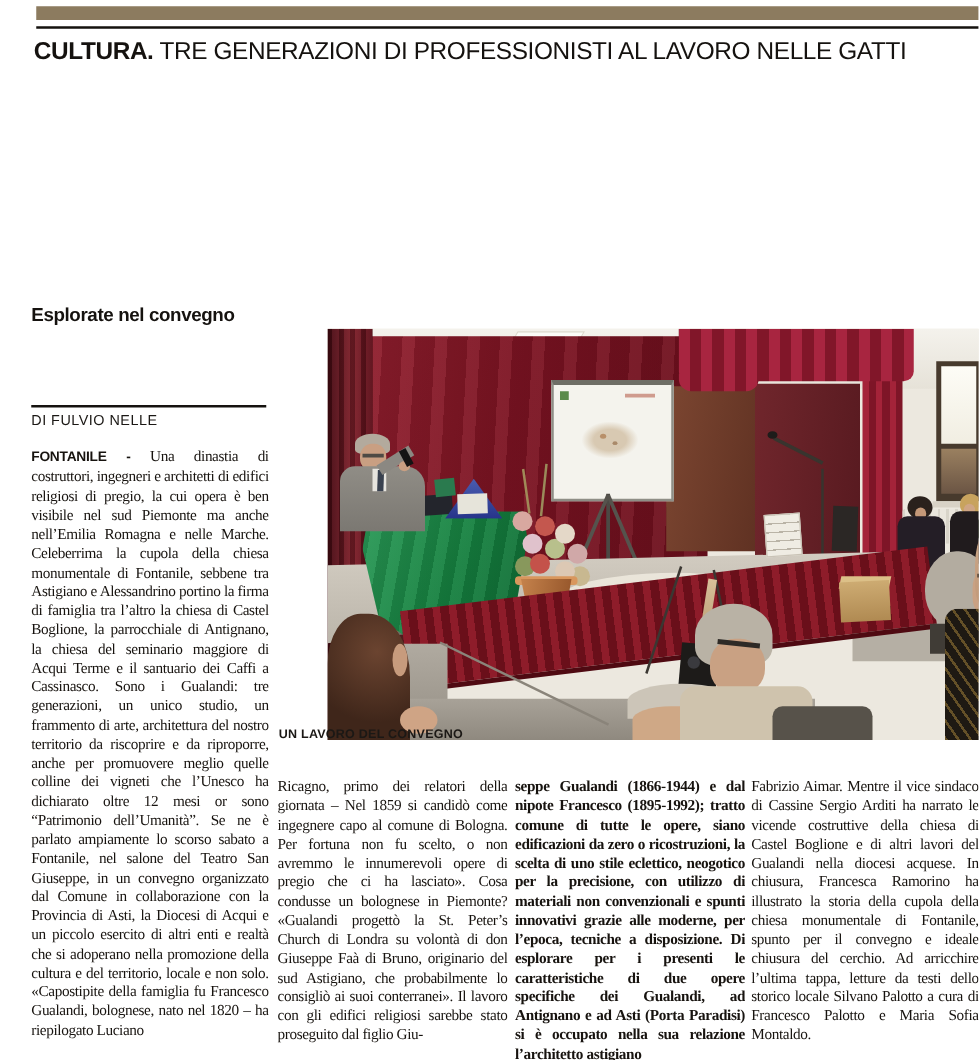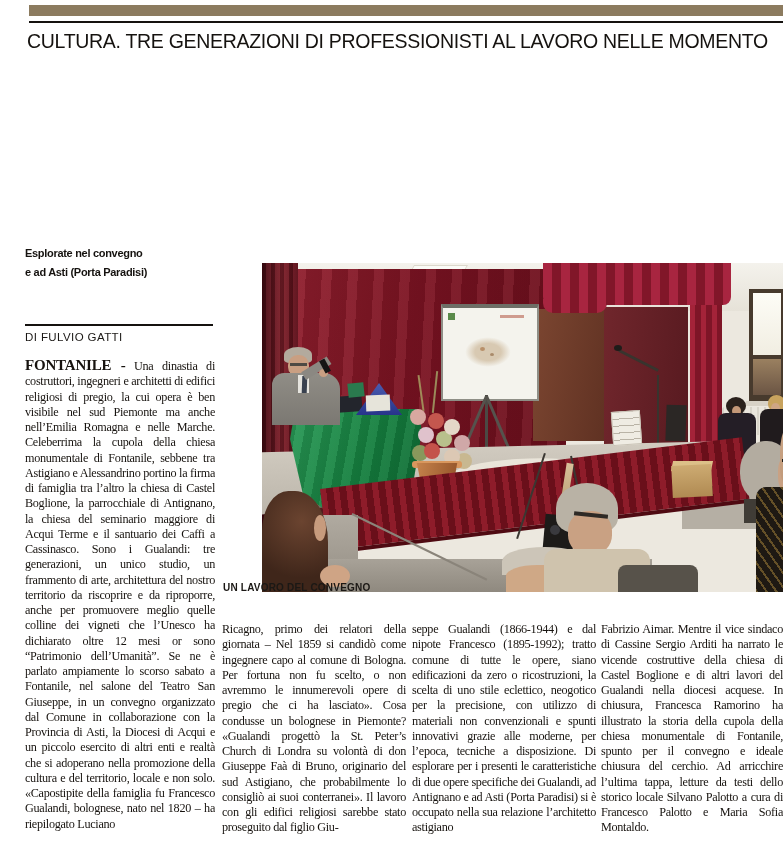--- a/index.html
+++ b/index.html
@@ -4,62 +4,61 @@
 <style>
   html,body{margin:0;padding:0;background:#fff;}
   .page{position:relative;width:783px;height:848px;background:#ffffff;overflow:hidden;
         font-family:"Liberation Serif",serif;color:#111;}
   .abs,.s{position:absolute;display:block;}
   
   .topbar{left:29px;top:5px;width:754px;height:11px;background:#8c7b5f;}
   .topline{left:29px;top:21px;width:754px;height:2px;background:#15120f;}
   .kicker{left:27px;top:30px;width:740px;font-family:"Liberation Sans",sans-serif;
           font-size:19.5px;letter-spacing:-0.3px;color:#15120f;white-space:nowrap;}
-  .kicker b{font-weight:normal;}
+  .kicker b{font-weight:bold;}
   .headline{left:24px;top:56px;width:760px;margin:0;font-family:"Liberation Sans",sans-serif;
             font-weight:bold;font-size:76px;line-height:79px;letter-spacing:-2px;color:#0d0b09;}
   .headline span{display:inline-block;transform:scaleX(.78);transform-origin:0 50%;white-space:nowrap;}
   .deck{left:25px;top:244px;width:200px;font-family:"Liberation Sans",sans-serif;
-        font-weight:bold;font-size:11px;line-height:18.8px;letter-spacing:-0.3px;color:#15120f;}
+        font-weight:bold;font-size:15px;line-height:18.8px;letter-spacing:-0.3px;color:#15120f;}
   .deck div{white-space:nowrap;}
   .deck-rule{left:25px;top:324px;width:188px;height:2px;background:#15120f;}
   .byline{left:25px;top:331px;width:190px;font-family:"Liberation Sans",sans-serif;
           font-size:11.5px;letter-spacing:.4px;color:#1b1815;}
   
   .col{position:absolute;overflow:hidden;font-size:12.2px;line-height:15.25px;
        letter-spacing:-0.3px;text-align:justify;color:#17130f;}
   .col p{margin:0;}
-  .col .lead{font-family:Liberation Serif, serif;font-weight:bold;font-size:15px;letter-spacing:-0.2px;}
+  .col .lead{font-family:Liberation Sans, sans-serif;font-weight:bold;font-size:11px;letter-spacing:-0.2px;}
   .col1{left:25px;top:358px;width:190px;height:490px;}
   .col2{left:222px;top:622px;width:184px;height:226px;}
-  .col3{left:412px;top:622px;width:184px;height:226px;}
+  .col3{left:412px;top:622px;width:184px;height:226px;font-weight:bold;}
   .col4{left:601px;top:622px;width:182px;height:226px;}
   .caption{left:223px;top:582px;width:400px;font-family:"Liberation Sans",sans-serif;
            font-weight:bold;font-size:10px;letter-spacing:.2px;color:#1b1815;}
   
   .photo{left:222px;top:247px;width:561px;height:329px;background:#ece8df;overflow:hidden;}
   .photo i{position:absolute;display:block;}
 </style>
 </head>
 <body>
 
 <div class="page">
 
   <div class="abs topbar"></div>
   <div class="abs topline"></div>
 
-  <div class="abs kicker"><b>CULTURA.</b><span> TRE GENERAZIONI DI PROFESSIONISTI AL LAVORO NELLE MOMENTO</span></div>
+  <div class="abs kicker"><b>CULTURA.</b><span> TRE GENERAZIONI DI PROFESSIONISTI AL LAVORO NELLE GATTI</span></div>
 
 
   <div class="abs deck">
     <div>Esplorate nel convegno</div>
-    <div>e ad Asti (Porta Paradisi)</div>
   </div>
   <div class="abs deck-rule"></div>
-  <div class="abs byline">DI FULVIO GATTI</div>
+  <div class="abs byline">DI FULVIO NELLE</div>
 
   <div class="abs col col1">
     <p><span class="lead">FONTANILE -</span> <span>Una dinastia di costruttori, ingegneri e architetti di edifici religiosi di pregio, la cui opera è ben visibile nel sud Piemonte ma anche nell’Emilia Romagna e nelle Marche. Celeberrima la cupola della chiesa monumentale di Fontanile, sebbene tra Astigiano e Alessandrino portino la firma di famiglia tra l’altro la chiesa di Castel Boglione, la parrocchiale di Antignano, la chiesa del seminario maggiore di Acqui Terme e il santuario dei Caffi a Cassinasco. Sono i Gualandi: tre generazioni, un unico studio, un frammento di arte, architettura del nostro territorio da riscoprire e da riproporre, anche per promuovere meglio quelle colline dei vigneti che l’Unesco ha dichiarato oltre 12 mesi or sono “Patrimonio dell’Umanità”. Se ne è parlato ampiamente lo scorso sabato a Fontanile, nel salone del Teatro San Giuseppe, in un convegno organizzato dal Comune in collaborazione con la Provincia di Asti, la Diocesi di Acqui e un piccolo esercito di altri enti e realtà che si adoperano nella promozione della cultura e del territorio, locale e non solo. «Capostipite della famiglia fu Francesco Gualandi, bolognese, nato nel 1820 – ha riepilogato Luciano</span></p>
   </div>
 
   <figure class="abs photo">
     <i style="left:0;top:0;width:561px;height:48px;background:linear-gradient(#f4f2ec,#e6e2d8);"></i>
     <i style="left:148px;top:2px;width:52px;height:12px;background:#fbfbf7;border:1px solid #dcd8cc;transform:skewX(-30deg);"></i>
     <i style="left:252px;top:22px;width:44px;height:12px;background:#fbfbf7;border:1px solid #dcd8cc;transform:skewX(-28deg);"></i>
     <i style="left:286px;top:0;width:46px;height:10px;background:#fbfbf7;border:1px solid #dcd8cc;transform:skewX(-28deg);"></i>

